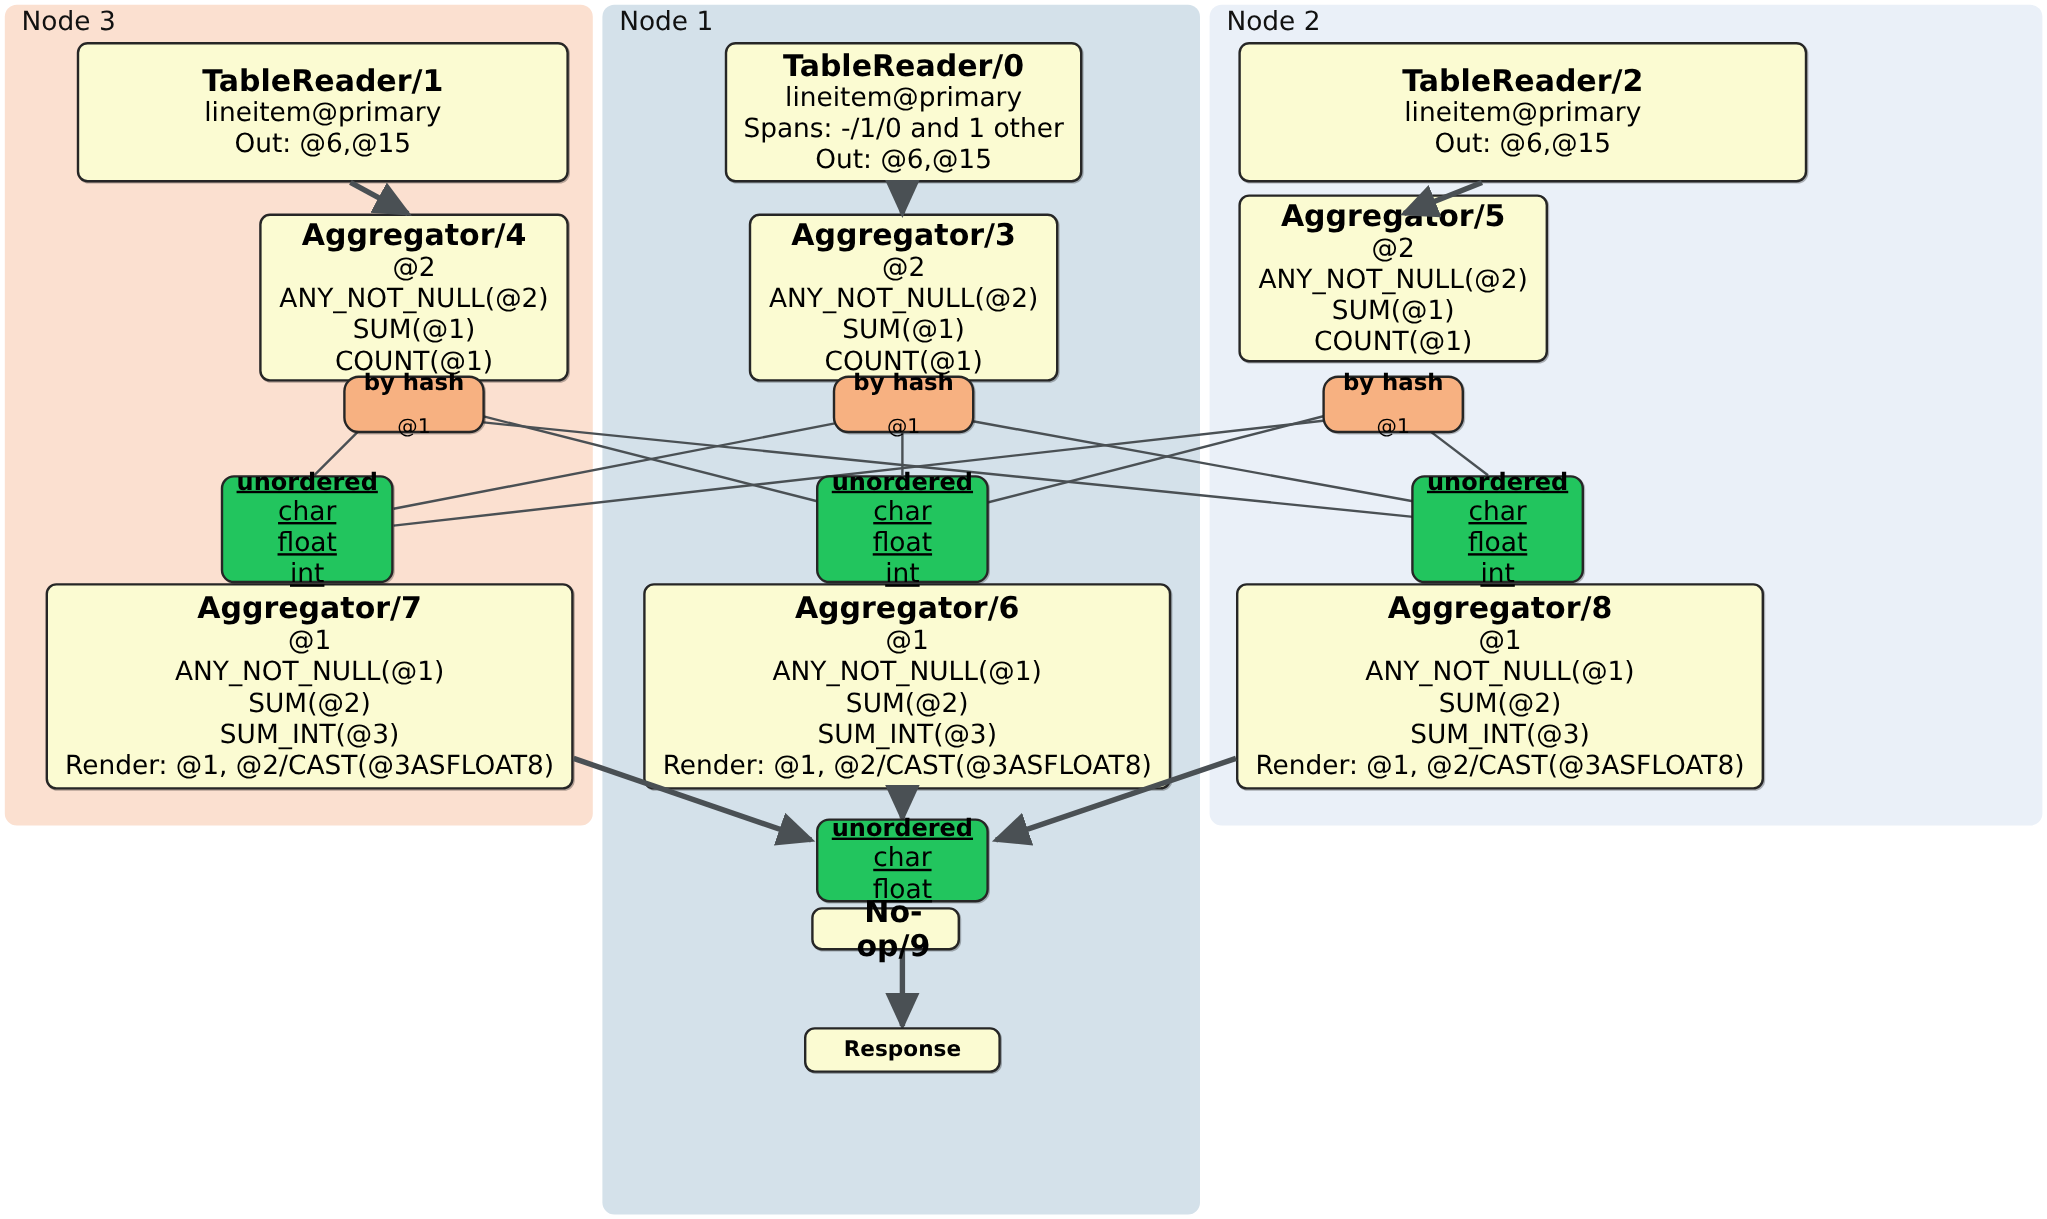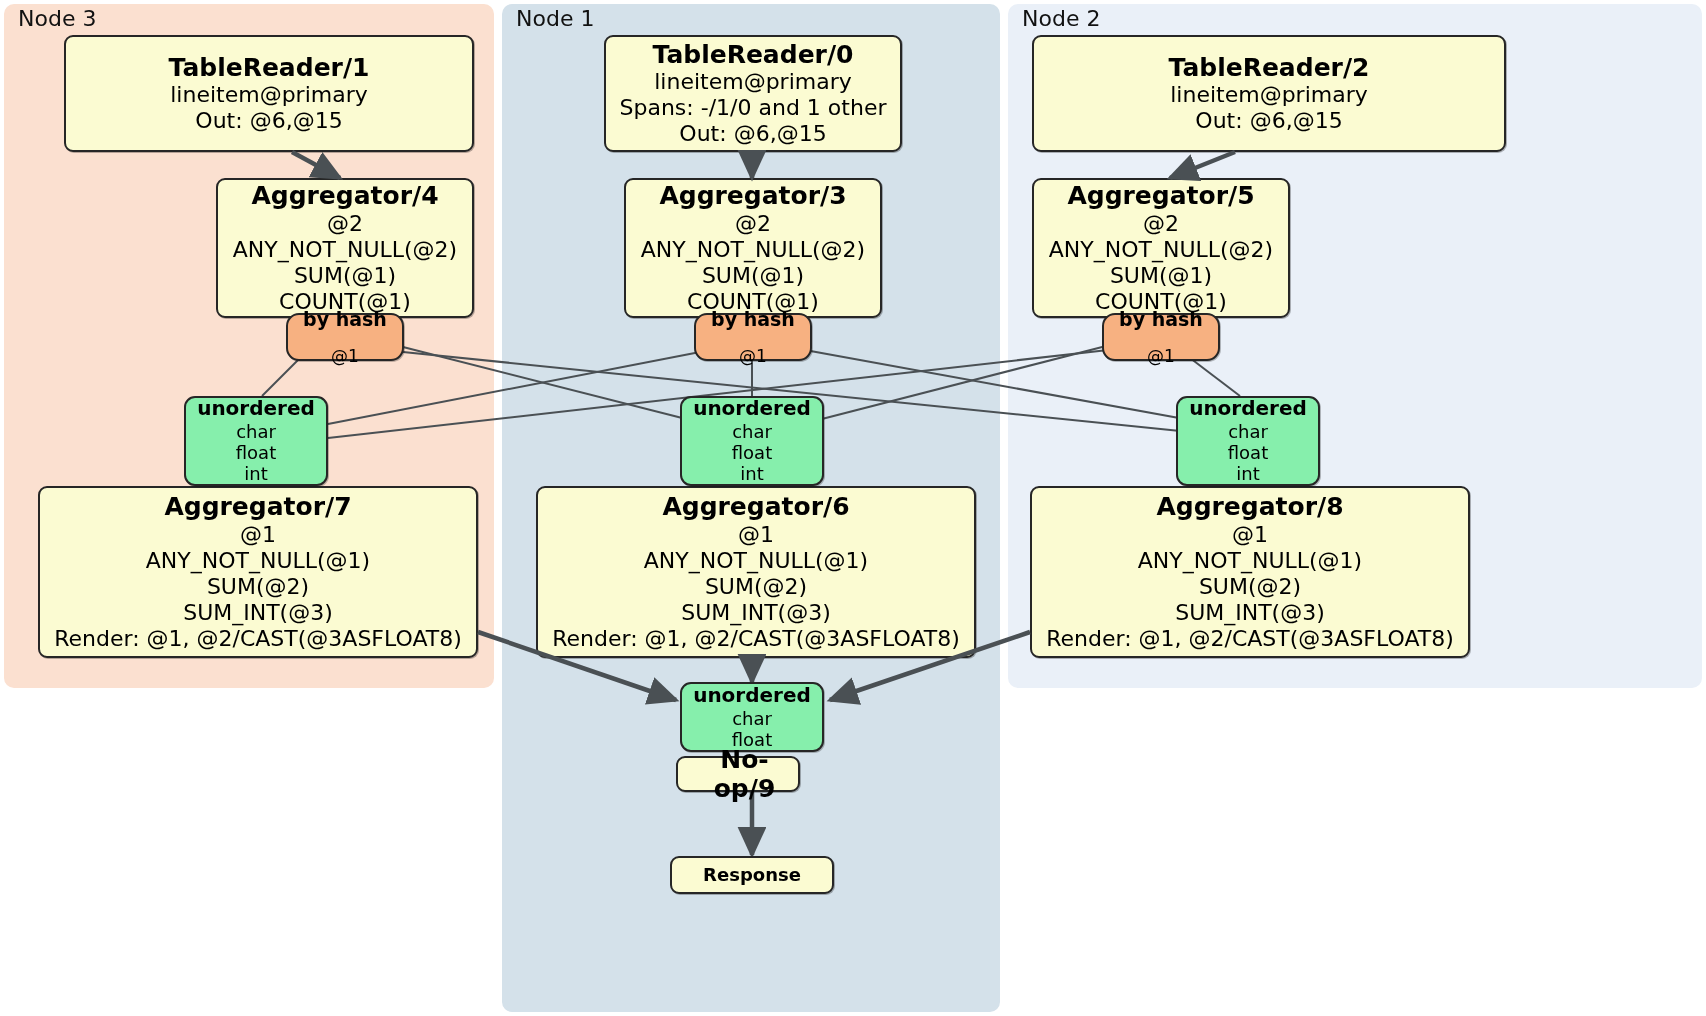--- a/index.html
+++ b/index.html
@@ -60,26 +60,27 @@
   .router-hash {
     background: #f7b181;
     border-radius: 13px;
     box-shadow: 1px 1px 0 rgba(0,0,0,0.25);
     gap: 15px;
   }
   .router-hash .title { font-size: 19px; }
   .router-hash .sub   { font-size: 17px; }
 
   .router-unordered {
-    background: #86efac;
+    background: #22c55e;
     border-radius: 11px;
     box-shadow: 1px 1px 0 rgba(0,0,0,0.25);
+    text-decoration: underline;
   }
   .router-unordered .title { font-size: 20px; }
-  .router-unordered .sub   { font-size: 18px; }
+  .router-unordered .sub   { font-size: 22px; }
 
   .noop .title     { font-size: 25px; }
   .response .title { font-size: 18px; }
 
   
   #edges {
     position: absolute;
     left: 0;
     top: 0;
     width: 1706px;
@@ -162,21 +163,21 @@
   </div>
 
   <div class="node proc z-proc" style="left:624px; top:178px; width:258px; height:140px;">
     <div class="title">Aggregator/3</div>
     <div class="sub">@2</div>
     <div class="sub">ANY_NOT_NULL(@2)</div>
     <div class="sub">SUM(@1)</div>
     <div class="sub">COUNT(@1)</div>
   </div>
 
-  <div class="node proc z-proc" style="left:1032px; top:178px; width:258px; height:140px;">
+  <div class="node proc z-proc" style="left:1032px; top:162px; width:258px; height:140px;">
     <div class="title">Aggregator/5</div>
     <div class="sub">@2</div>
     <div class="sub">ANY_NOT_NULL(@2)</div>
     <div class="sub">SUM(@1)</div>
     <div class="sub">COUNT(@1)</div>
   </div>
 
   <div class="node proc z-proc" style="left:38px; top:486px; width:440px; height:172px;">
     <div class="title">Aggregator/7</div>
     <div class="sub">@1</div>

